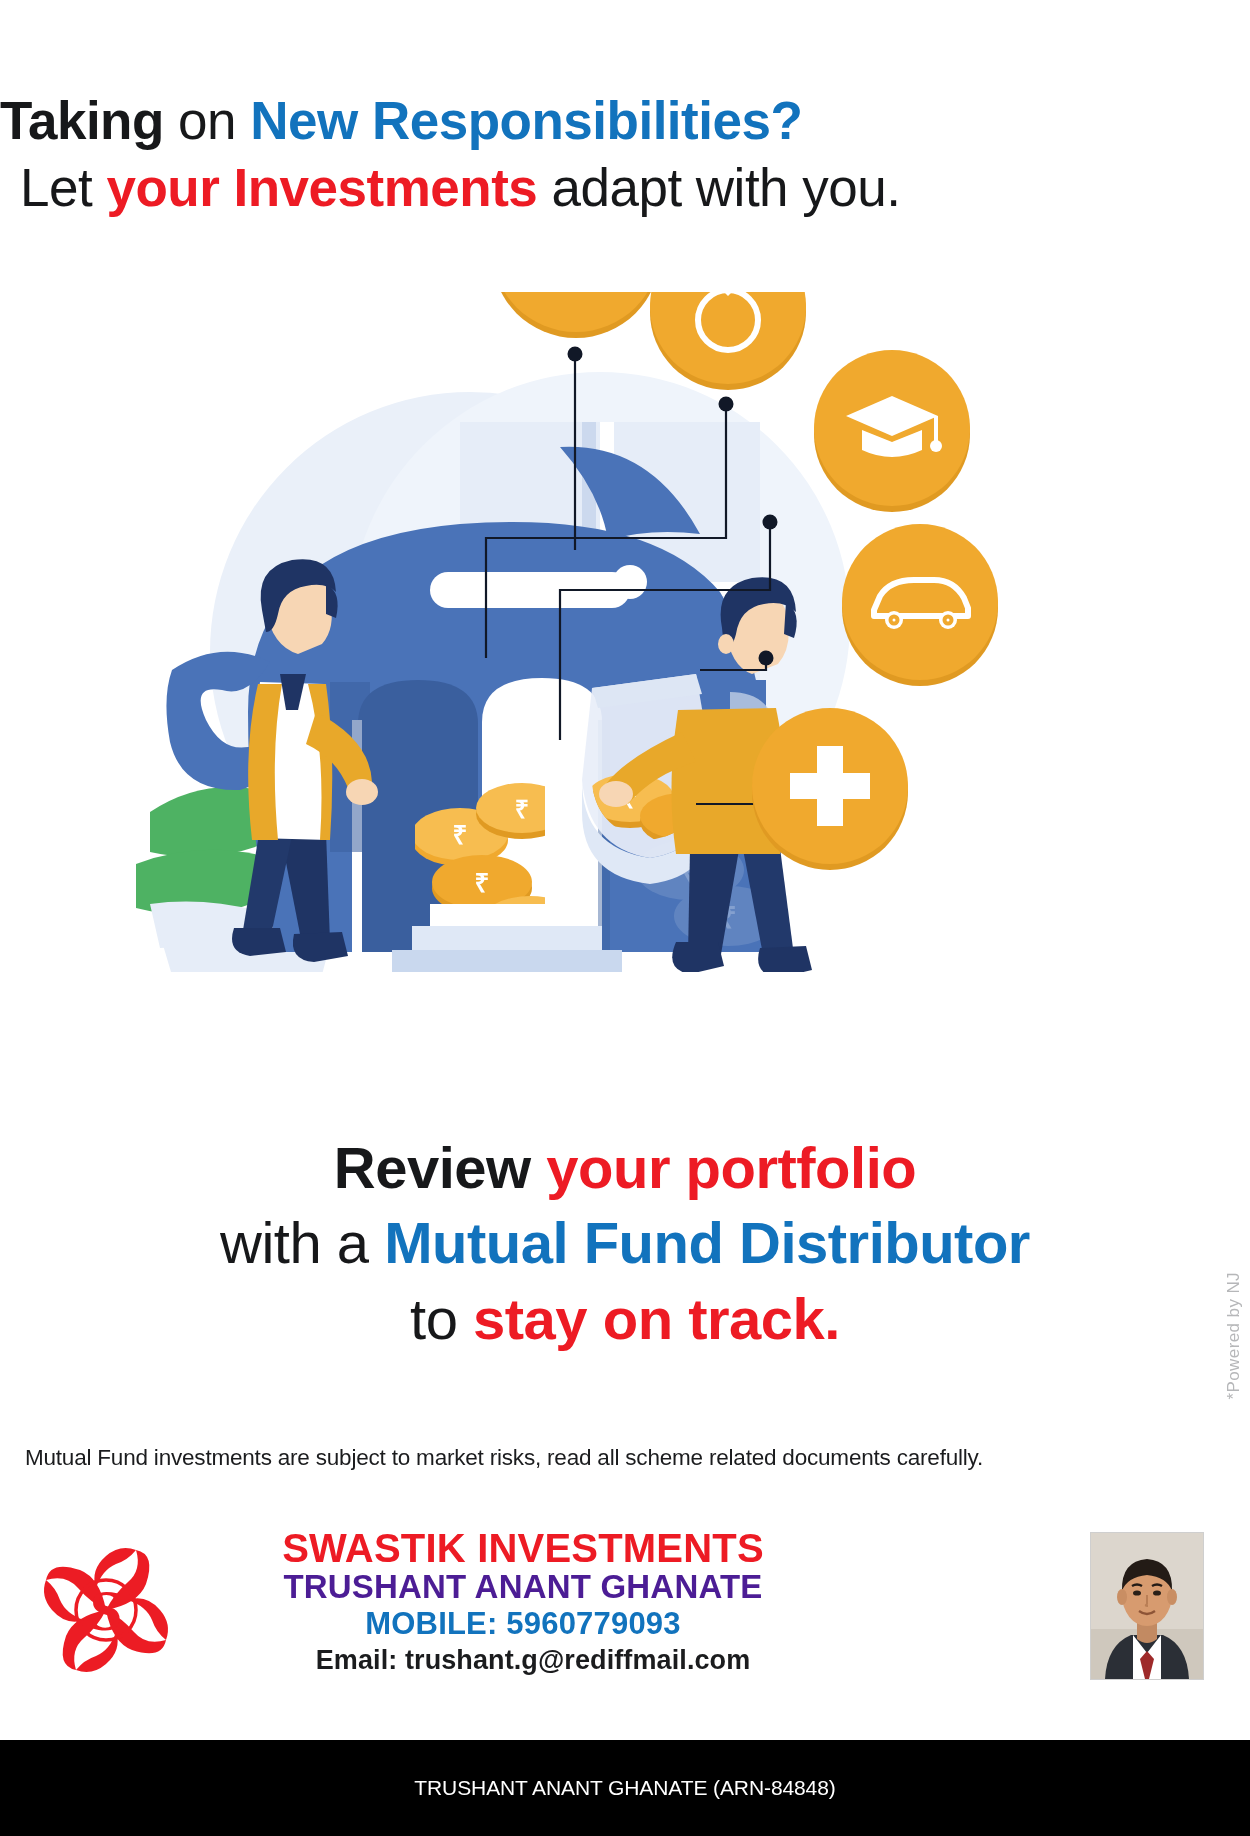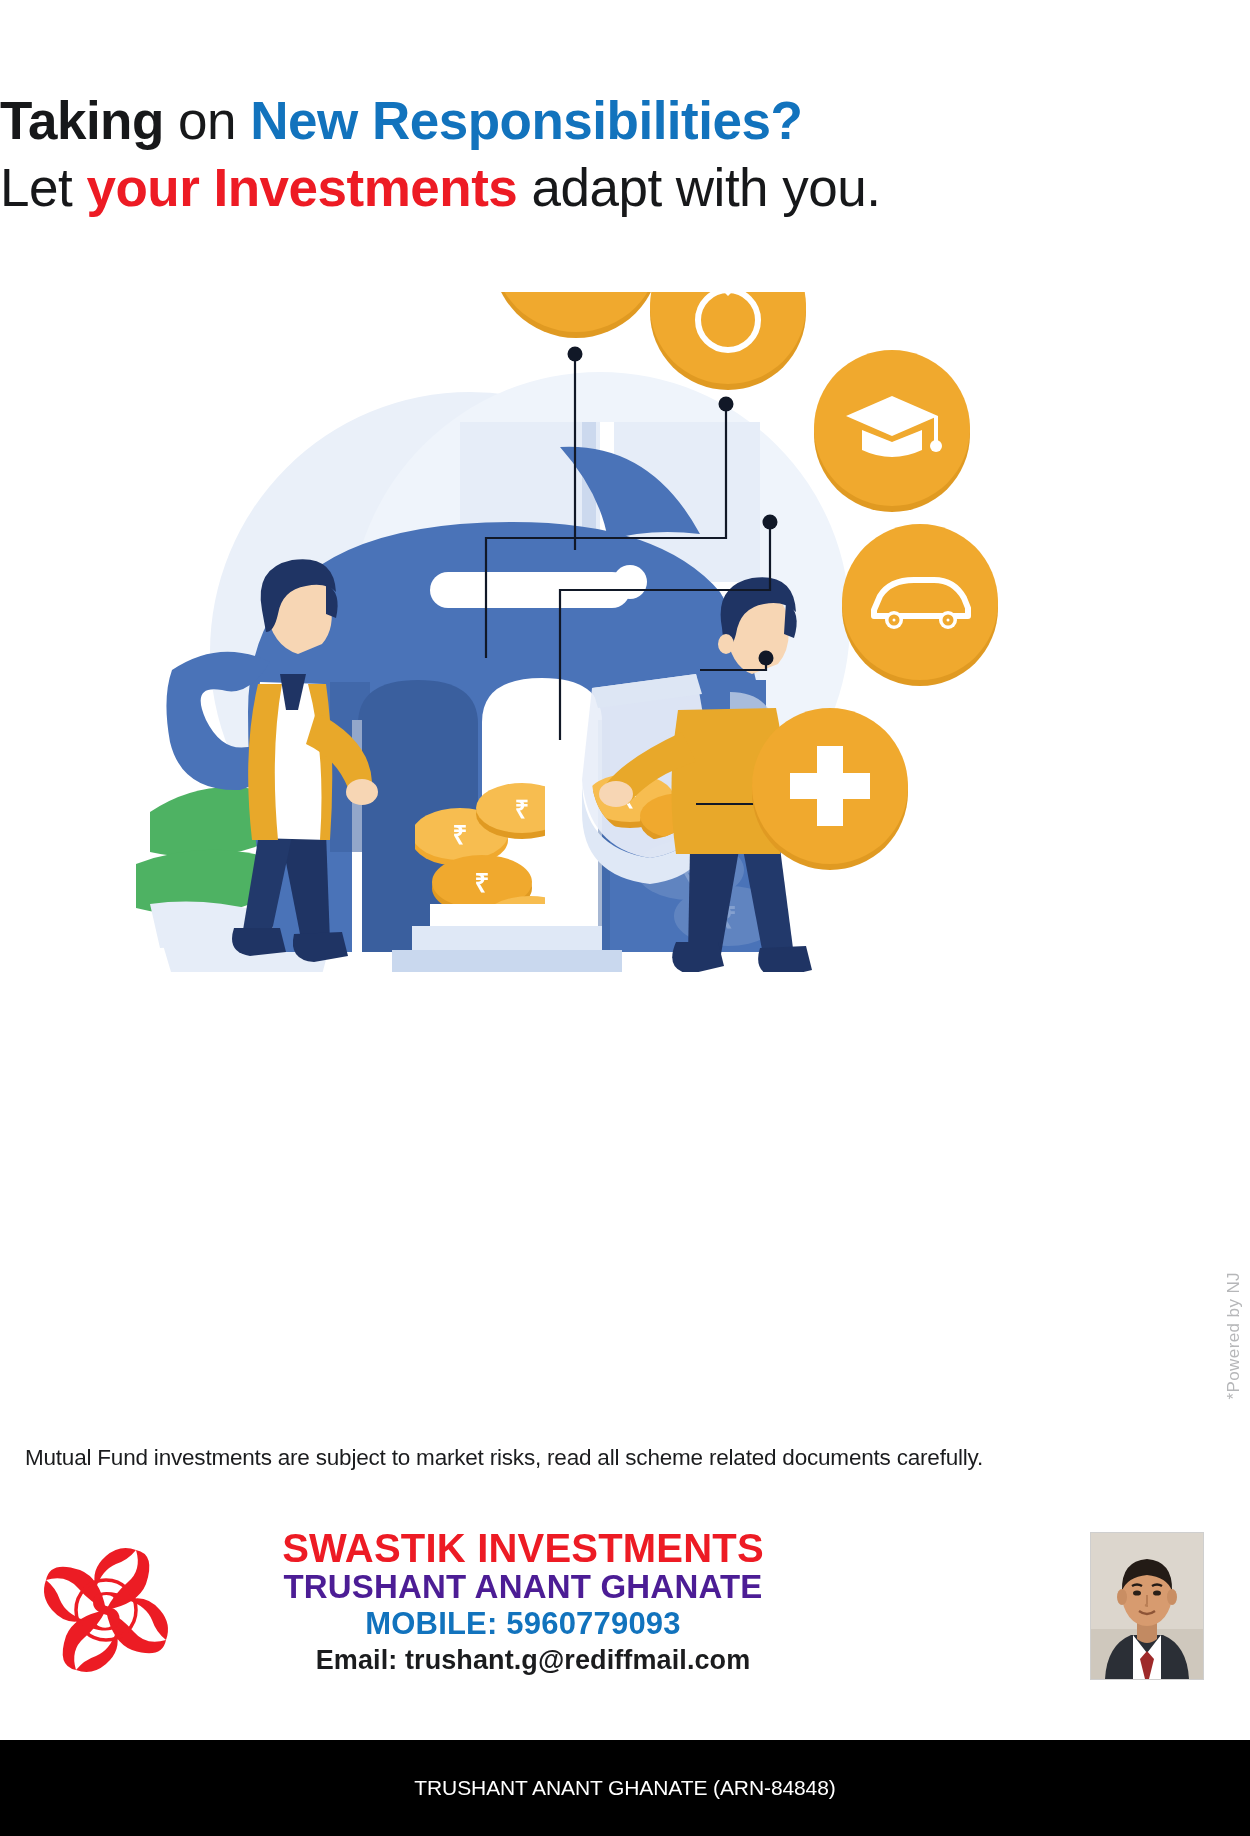--- a/index.html
+++ b/index.html
@@ -19,21 +19,21 @@
 
   
   .headline {
     position: absolute;
     top: 88px; left: 0; width: 1250px;
     text-align: left;
     line-height: 1.26;
     letter-spacing: -0.5px;
   }
   .headline .l1 { font-size: 53px; }
-  .headline .l2 { font-size: 53px; }
+  .headline .l2 { font-size: 53px; padding-left: 20px; }
   .bold { font-weight: 700; }
   .k-black { color: #17181a; }
   .k-blue  { color: #1273bd; }
   .k-red   { color: #ed1b24; }
 
   
   .illo {
     position: absolute;
     top: 292px; left: 130px;
     width: 990px; height: 680px;
@@ -389,20 +389,25 @@
         <circle cx="700" cy="500" r="78" fill="#e09a22"></circle>
         <circle cx="700" cy="494" r="78" fill="#f0a92e"></circle>
         <g transform="translate(700,494)" fill="#ffffff">
           <rect x="-13" y="-40" width="26" height="80"></rect>
           <rect x="-40" y="-13" width="80" height="26"></rect>
         </g>
       </g>
     </svg>
   </div>
 
+  <div class="message">
+    <div class="m1"><span class="bold k-black">Review </span><span class="bold k-red">your portfolio</span></div>
+    <div class="m2"><span class="k-black">with a </span><span class="bold k-blue">Mutual Fund Distributor</span></div>
+    <div class="m3"><span class="k-black">to </span><span class="bold k-red">stay on track.</span></div>
+  </div>
 
   <div class="powered">*Powered by NJ</div>
 
   <div class="disclaimer">Mutual Fund investments are subject to market risks, read all scheme related documents carefully.</div>
 
   <div class="logo">
     <svg viewBox="0 0 140 150" xmlns="http://www.w3.org/2000/svg">
       <g fill="#ec1c24">
         <path d="M70 72 Q64 40 44 32 Q14 22 10 42 Q30 36 42 50 Q54 64 70 72 Z"></path>
         <path d="M70 72 Q102 66 110 46 Q120 16 100 12 Q106 32 92 44 Q78 56 70 72 Z"></path>

